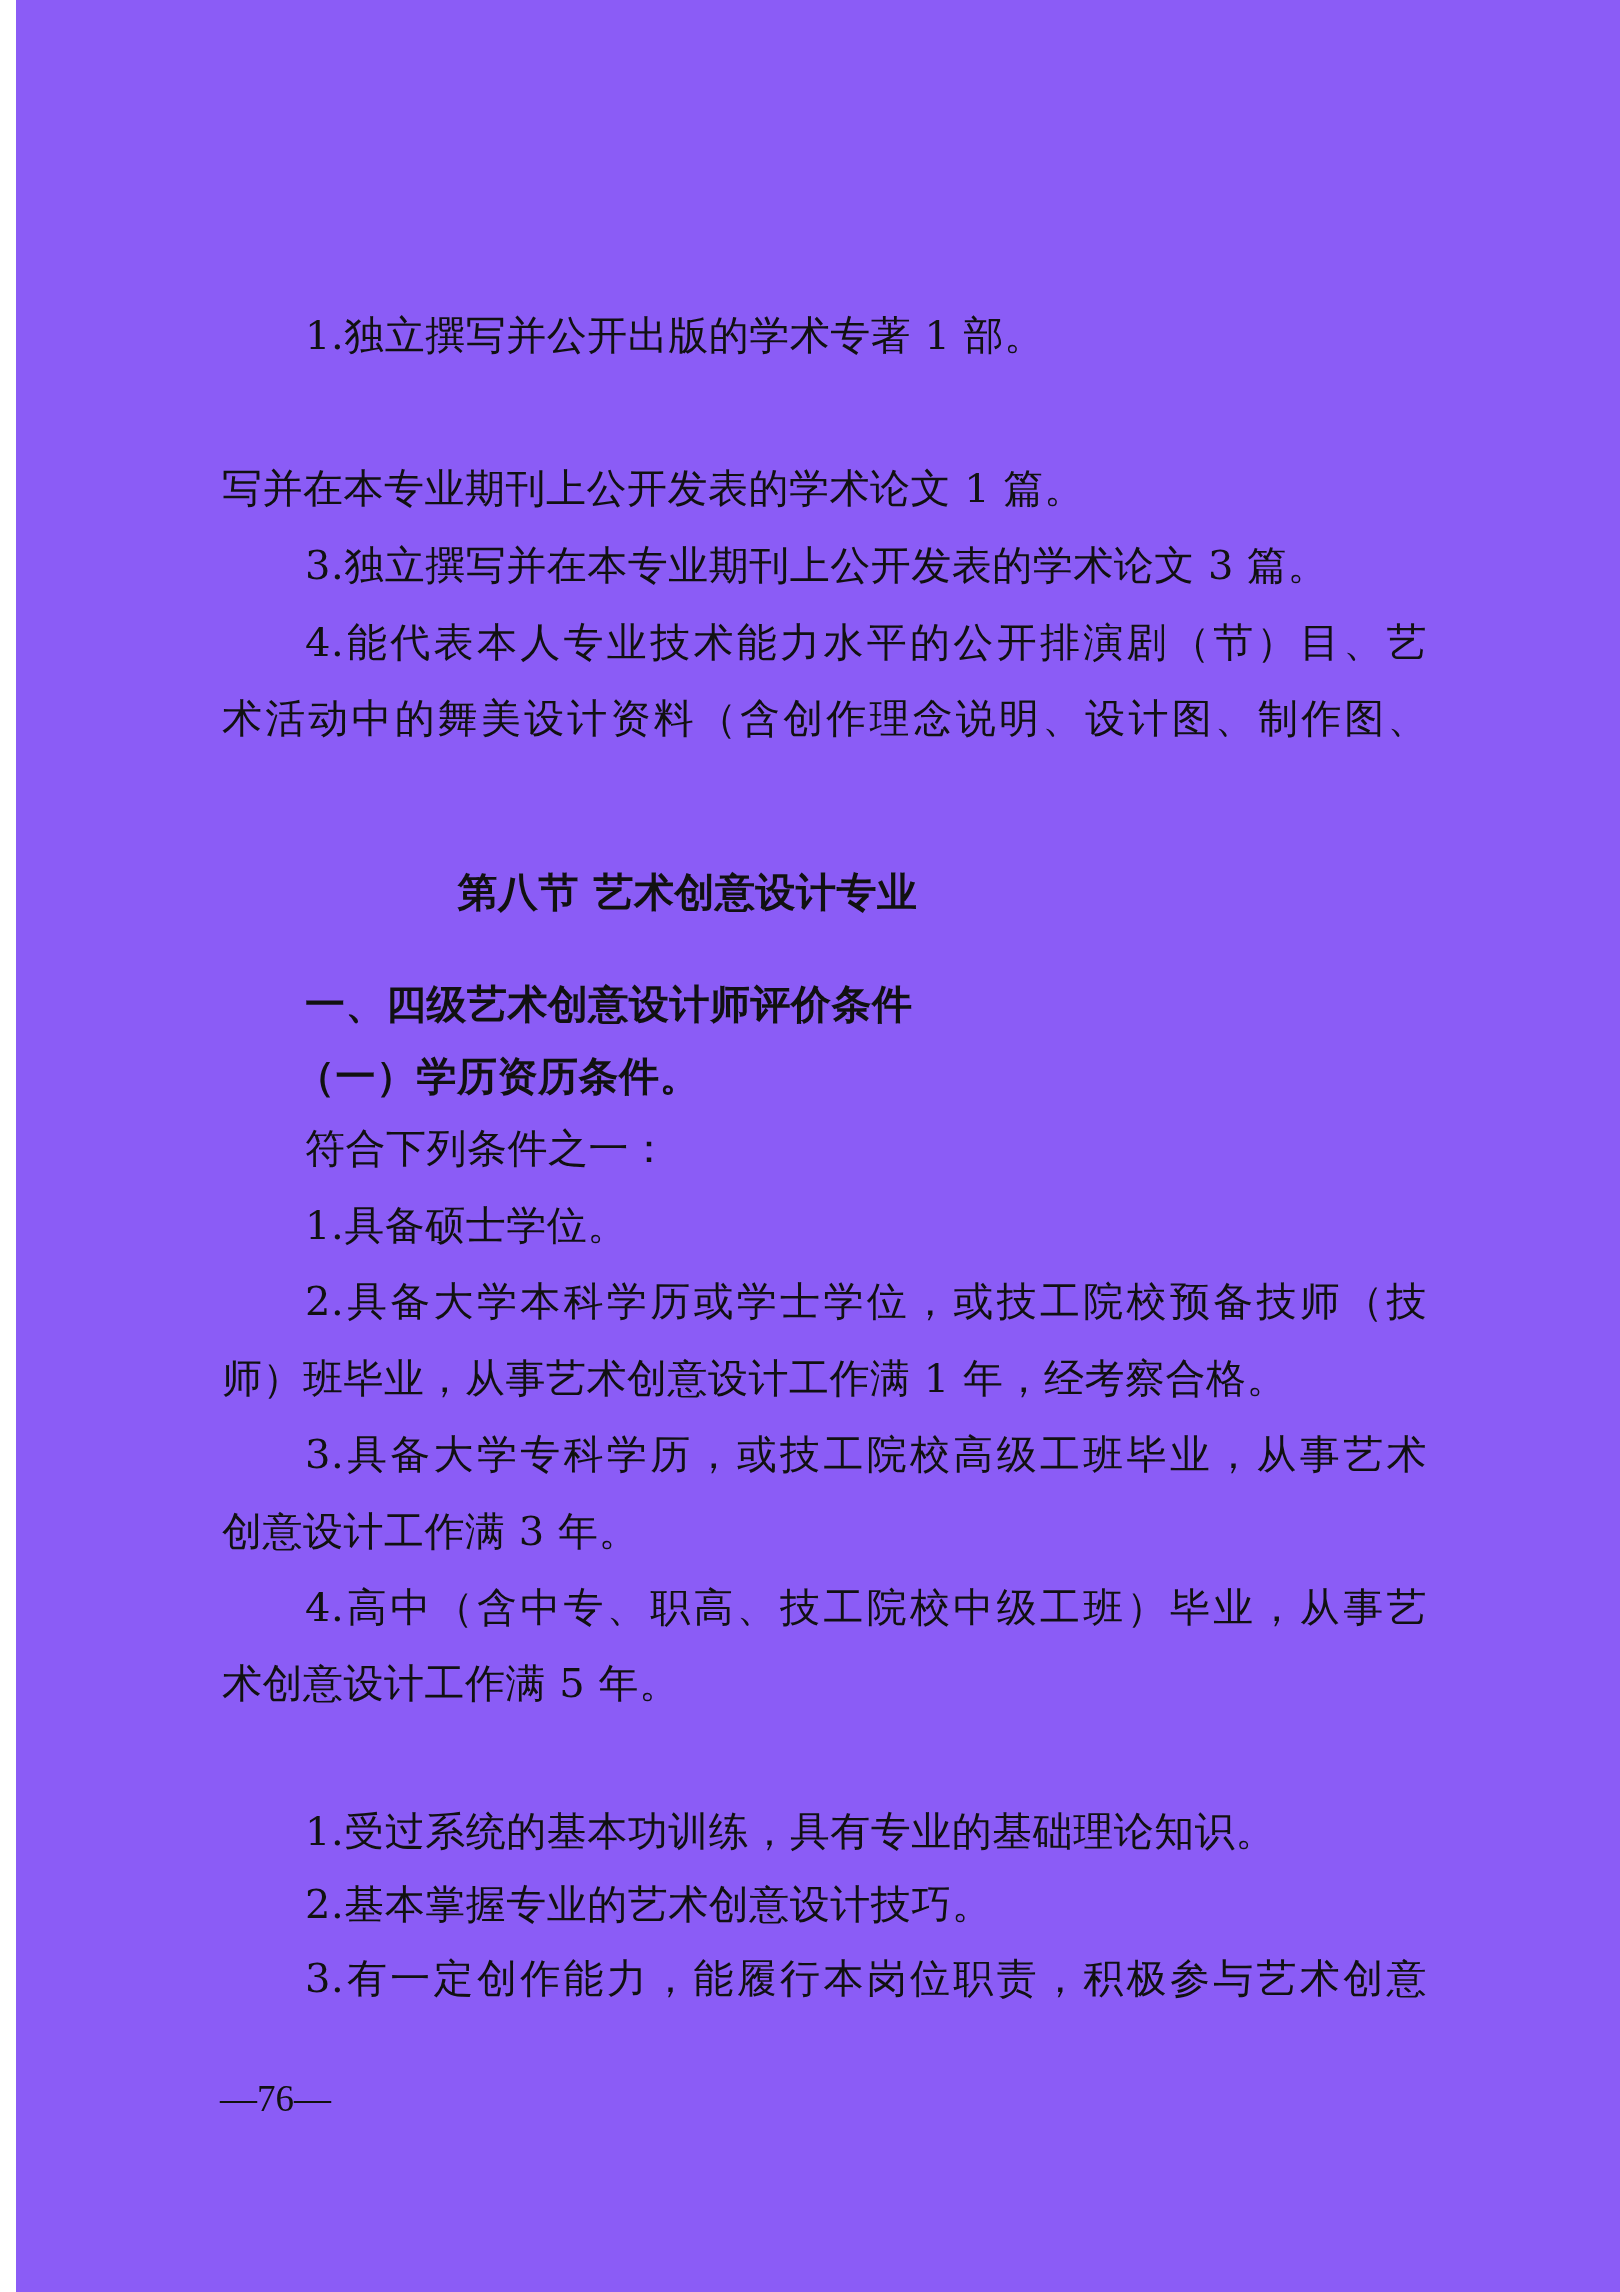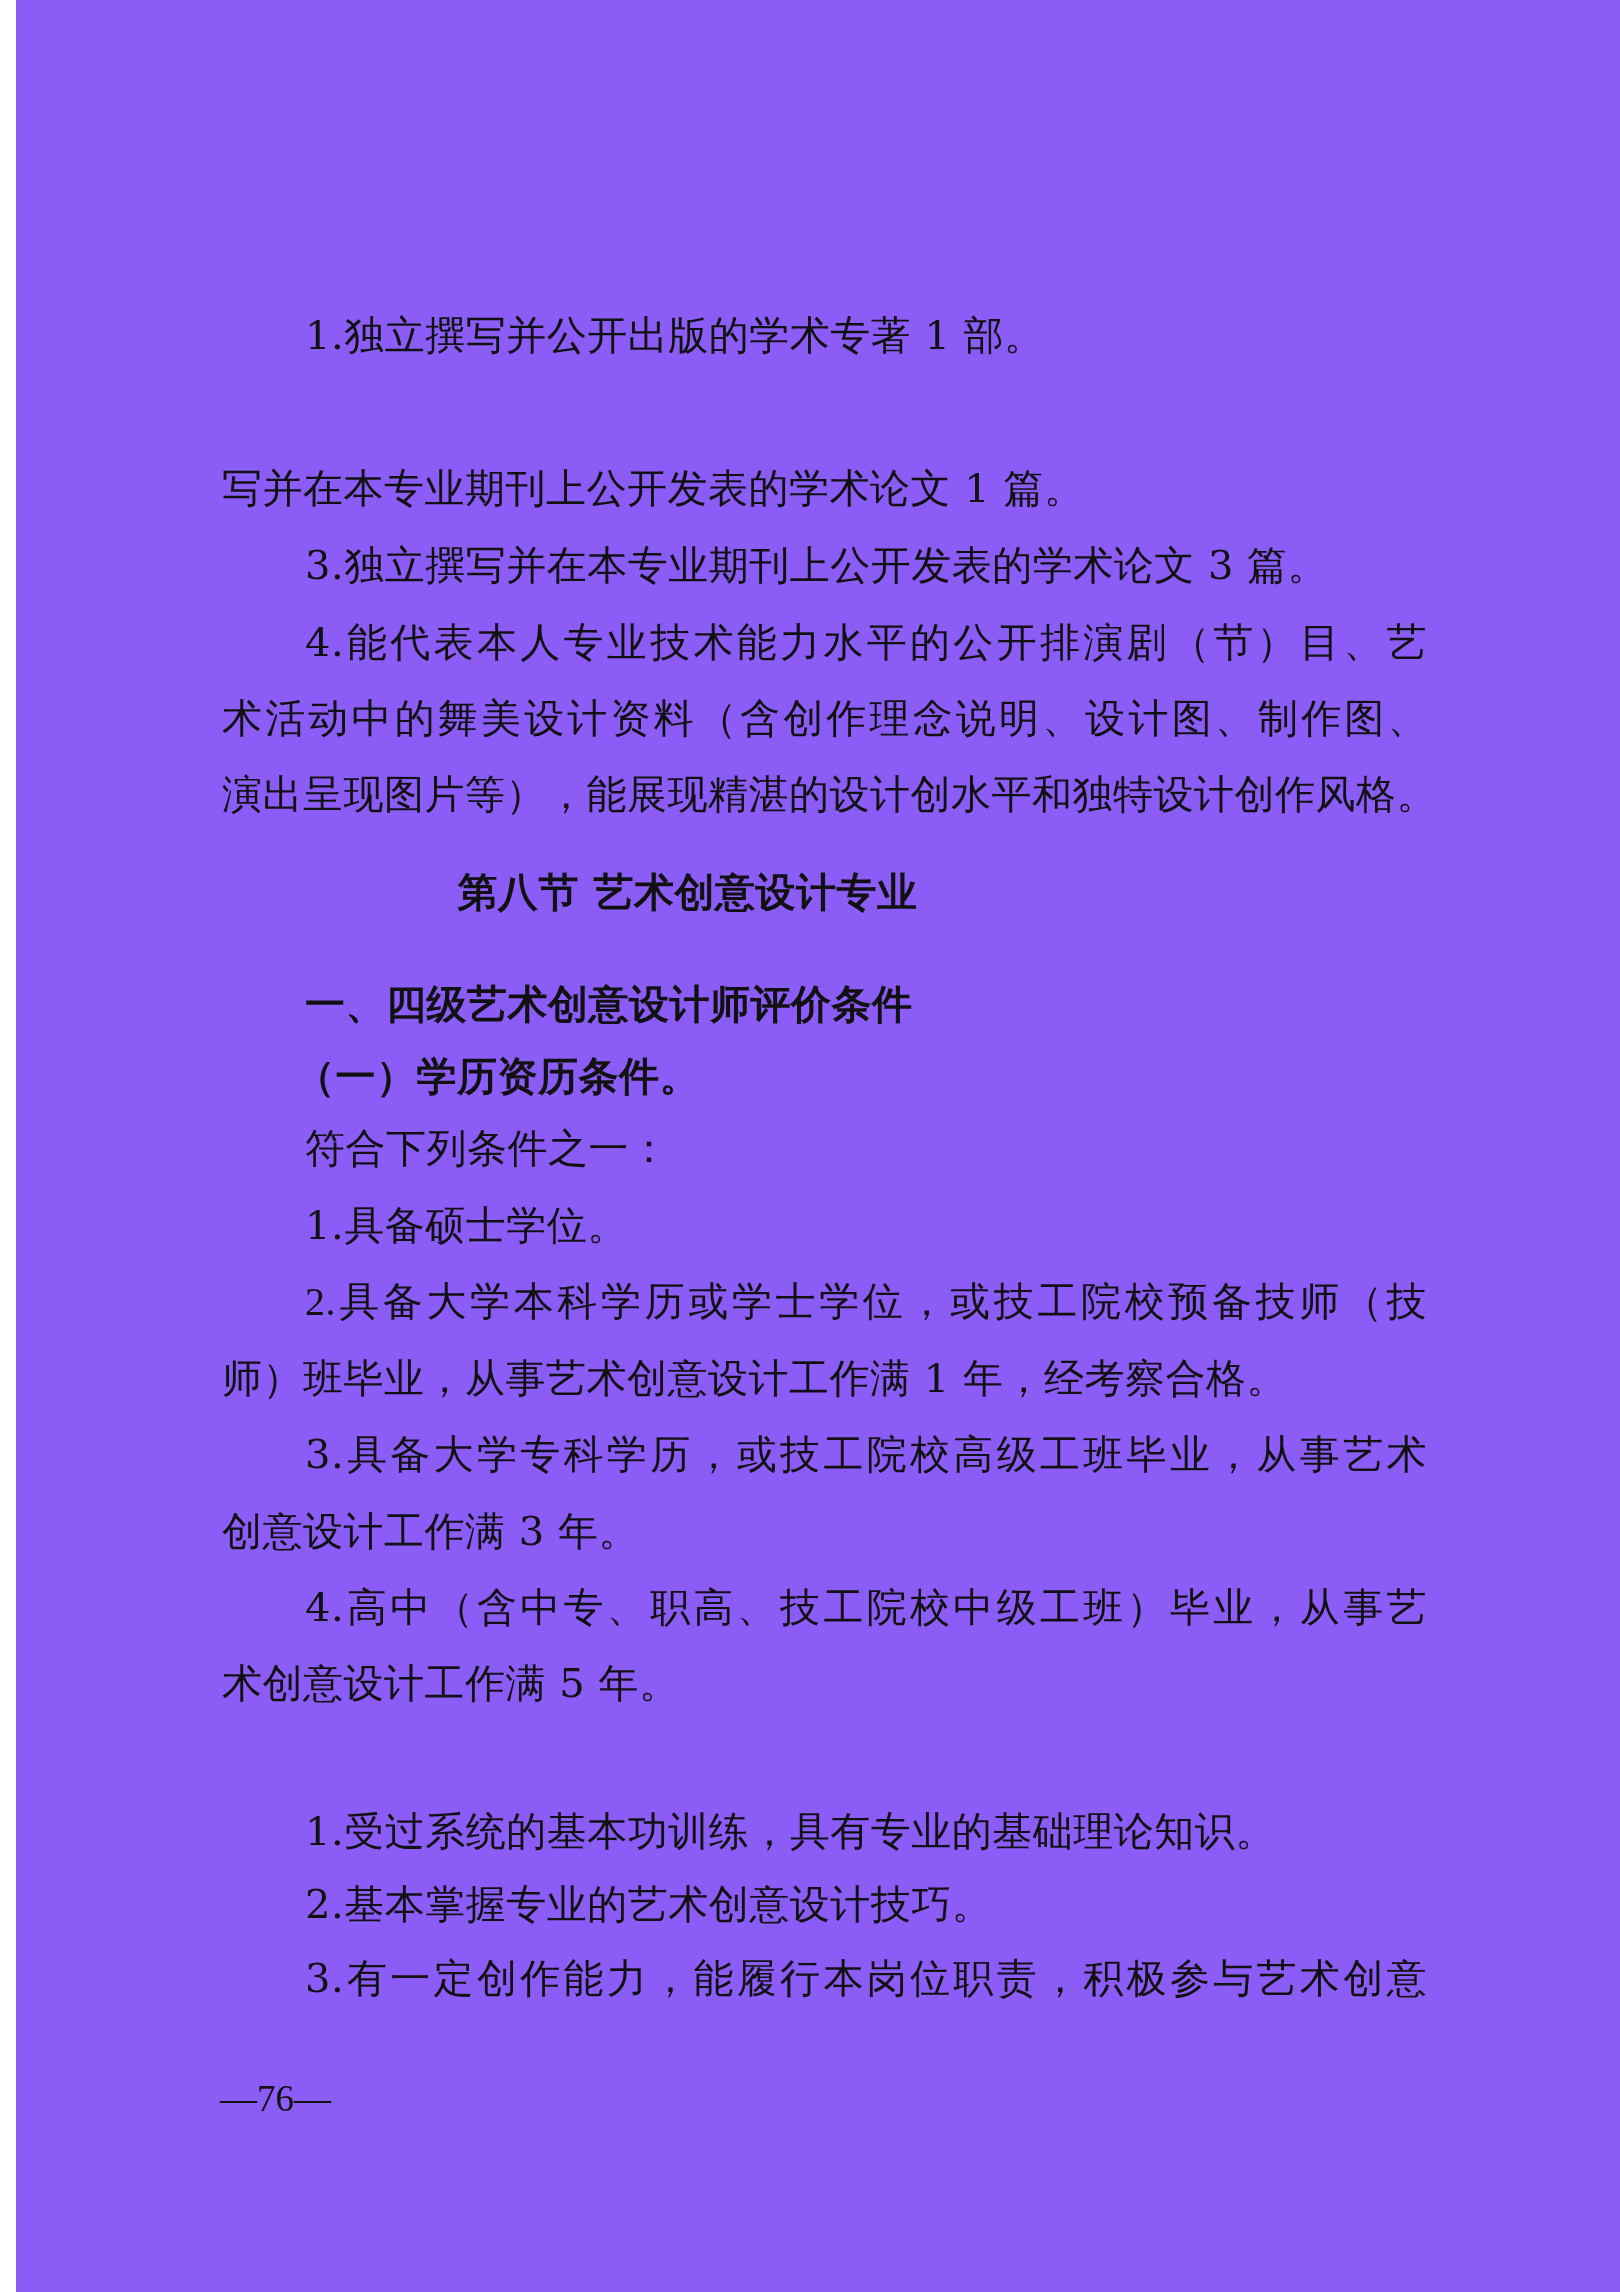--- a/index.html
+++ b/index.html
@@ -23,29 +23,28 @@
 </head>
 <body>
 
 <div class="page">
 
   <div class="line indent" style="top:306px;">1.独立撰写并公开出版的学术专著 1 部。</div>
   <div class="line" style="top:459px;">写并在本专业期刊上公开发表的学术论文 1 篇。</div>
   <div class="line indent" style="top:536px;">3.独立撰写并在本专业期刊上公开发表的学术论文 3 篇。</div>
   <div class="line indent justify" style="top:613px;">4.能代表本人专业技术能力水平的公开排演剧（节）目、艺</div>
   <div class="line justify" style="top:689px;">术活动中的舞美设计资料（含创作理念说明、设计图、制作图、</div>
-  <div class="line justify" style="top:765px;">演出呈现图片等），能展现精湛的设计创水平和独特设计创作风格。</div>
 
   <div class="line center bold" style="top:863px;">第八节  艺术创意设计专业</div>
 
   <div class="line indent bold" style="top:975px;">一、四级艺术创意设计师评价条件</div>
   <div class="line bold" style="top:1047px; left:279px;">（一）学历资历条件。</div>
   <div class="line indent" style="top:1119px;">符合下列条件之一：</div>
   <div class="line indent" style="top:1196px;">1.具备硕士学位。</div>
-  <div class="line indent justify" style="top:1272px;font-family:Liberation Serif, serif;">2.具备大学本科学历或学士学位，或技工院校预备技师（技</div>
+  <div class="line indent justify" style="top:1272px;">2.具备大学本科学历或学士学位，或技工院校预备技师（技</div>
   <div class="line" style="top:1349px;">师）班毕业，从事艺术创意设计工作满 1 年，经考察合格。</div>
   <div class="line indent justify" style="top:1425px;">3.具备大学专科学历，或技工院校高级工班毕业，从事艺术</div>
   <div class="line" style="top:1502px;">创意设计工作满 3 年。</div>
   <div class="line indent justify" style="top:1578px;">4.高中（含中专、职高、技工院校中级工班）毕业，从事艺</div>
   <div class="line" style="top:1654px;">术创意设计工作满 5 年。</div>
 
   <div class="line indent" style="top:1802px;">1.受过系统的基本功训练，具有专业的基础理论知识。</div>
   <div class="line indent" style="top:1875px;">2.基本掌握专业的艺术创意设计技巧。</div>
   <div class="line indent justify" style="top:1949px;">3.有一定创作能力，能履行本岗位职责，积极参与艺术创意</div>
 

